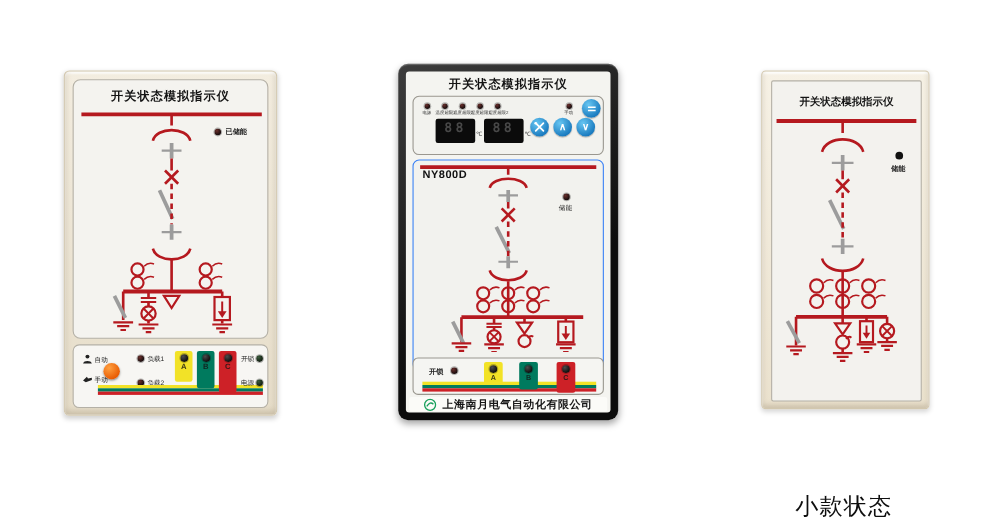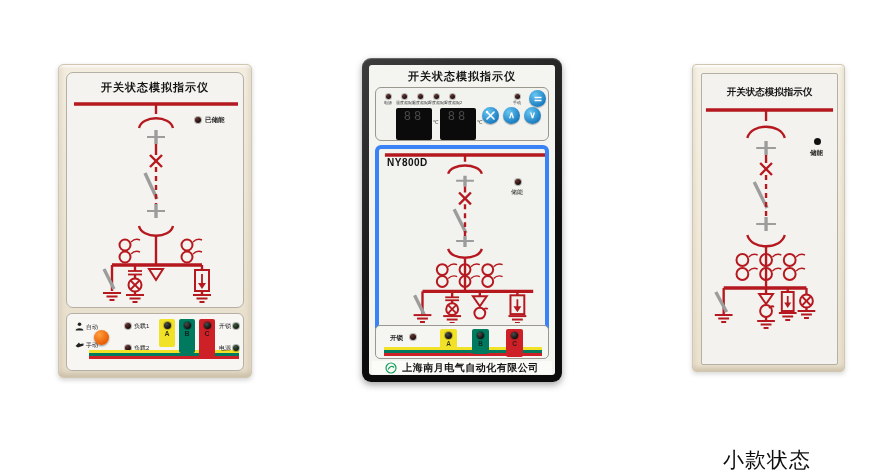--- a/index.html
+++ b/index.html
@@ -47,30 +47,30 @@
   .d-face { position:absolute; left:7px; top:7px; width:186px; height:310px;
             background:#f4f4f0; border-radius:3px; }
   .d-title { position:absolute; top:4px; width:100%; text-align:center;
              font-size:11px; font-weight:bold; color:#141414; letter-spacing:1px; }
   .d-display { position:absolute; left:6px; top:22px; width:174px; height:54px;
                background:#f2f2ee; border:1px solid #9a978f; border-radius:6px; }
   .led-sm { position:absolute; width:5px; height:5px; border-radius:50%;
             background:radial-gradient(circle at 35% 30%, #6a2f2b, #180c0d 70%);
             box-shadow:0 0 0 1px rgba(0,0,0,.25); }
   .lbl-xs { position:absolute; font-size:4px; color:#333; white-space:nowrap; transform-origin:center; text-align:center; width:16px; }
-  .seg { position:absolute; top:20px; width:36px; height:32px; background:#0b0b0b; border-radius:2px;
-         color:#484848; font-family:"DejaVu Sans Mono", monospace; font-weight:normal;
+  .seg { position:absolute; top:20px; width:36px; height:22px; background:#0b0b0b; border-radius:2px;
+         color:#484848; font-family:"DejaVu Sans Mono", monospace; font-weight:bold;
          font-size:12px; line-height:16px; text-align:center; letter-spacing:3px; }
   .unit { position:absolute; top:30px; font-size:5.5px; color:#333; }
   .bbtn { position:absolute; width:17px; height:17px; border-radius:50%; border:none;
           background:radial-gradient(circle at 35% 30%, #67c6f2, #1879be 75%);
           color:#fff; font-size:9px; line-height:17px; text-align:center; font-weight:bold;
           box-shadow:0 1px 1px rgba(0,0,0,.3); padding:0; display:flex; align-items:center; justify-content:center; }
   .d-diagram { position:absolute; left:6px; top:80px; width:174px; height:192px;
-               background:#f2f2ee; border:4px solid #3b82f6; border-radius:6px; overflow:hidden; }
+               background:#f2f2ee; border:1px solid #3b82f6; border-radius:6px; overflow:hidden; }
   .d-model { position:absolute; left:8px; top:8px; font-size:10px; font-weight:bold; color:#111; letter-spacing:.5px; }
   .d-phase { position:absolute; left:6px; top:260px; width:174px; height:34px;
              background:#f5f5f2; border:1px solid #9a978f; border-radius:5px; overflow:hidden; }
   .d-company { position:absolute; left:3px; top:296px; width:180px; height:13px;
                display:flex; align-items:center; justify-content:center; gap:5px;
                background:#fbfbf8; border-radius:2px;text-align:center; }
   .d-company span { font-size:10px; font-weight:bold; color:#161616; letter-spacing:.5px; }
 
   
   .small-d { position:absolute; left:692px; top:64px; width:153px; height:308px;

